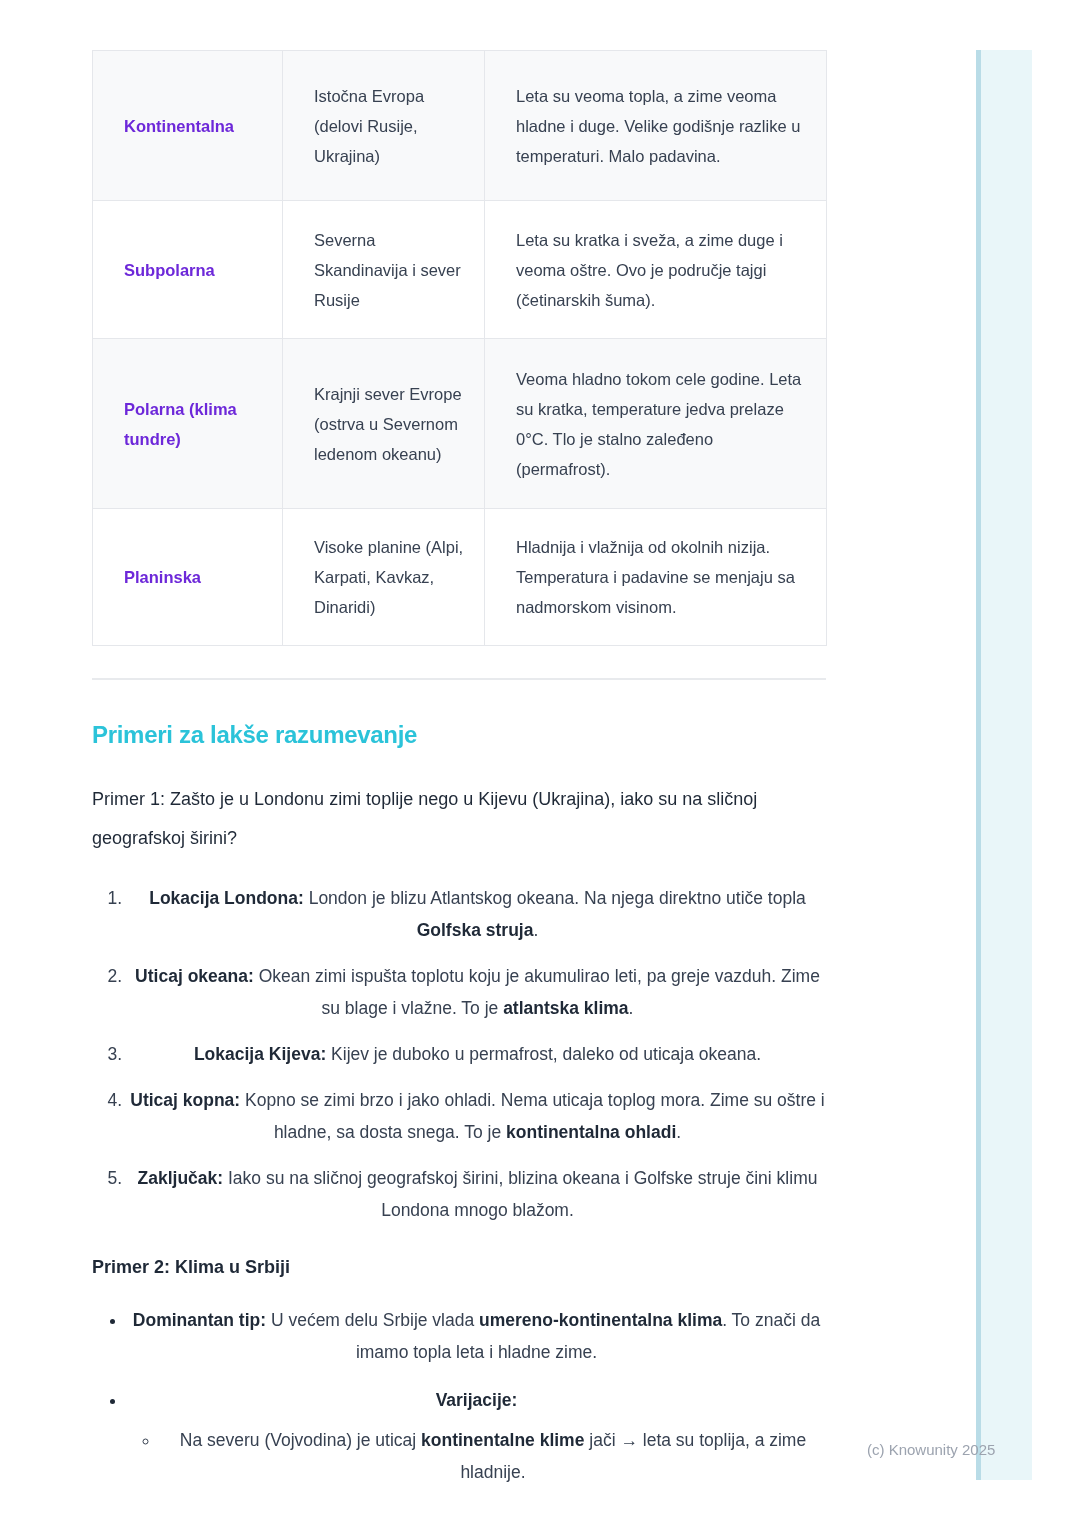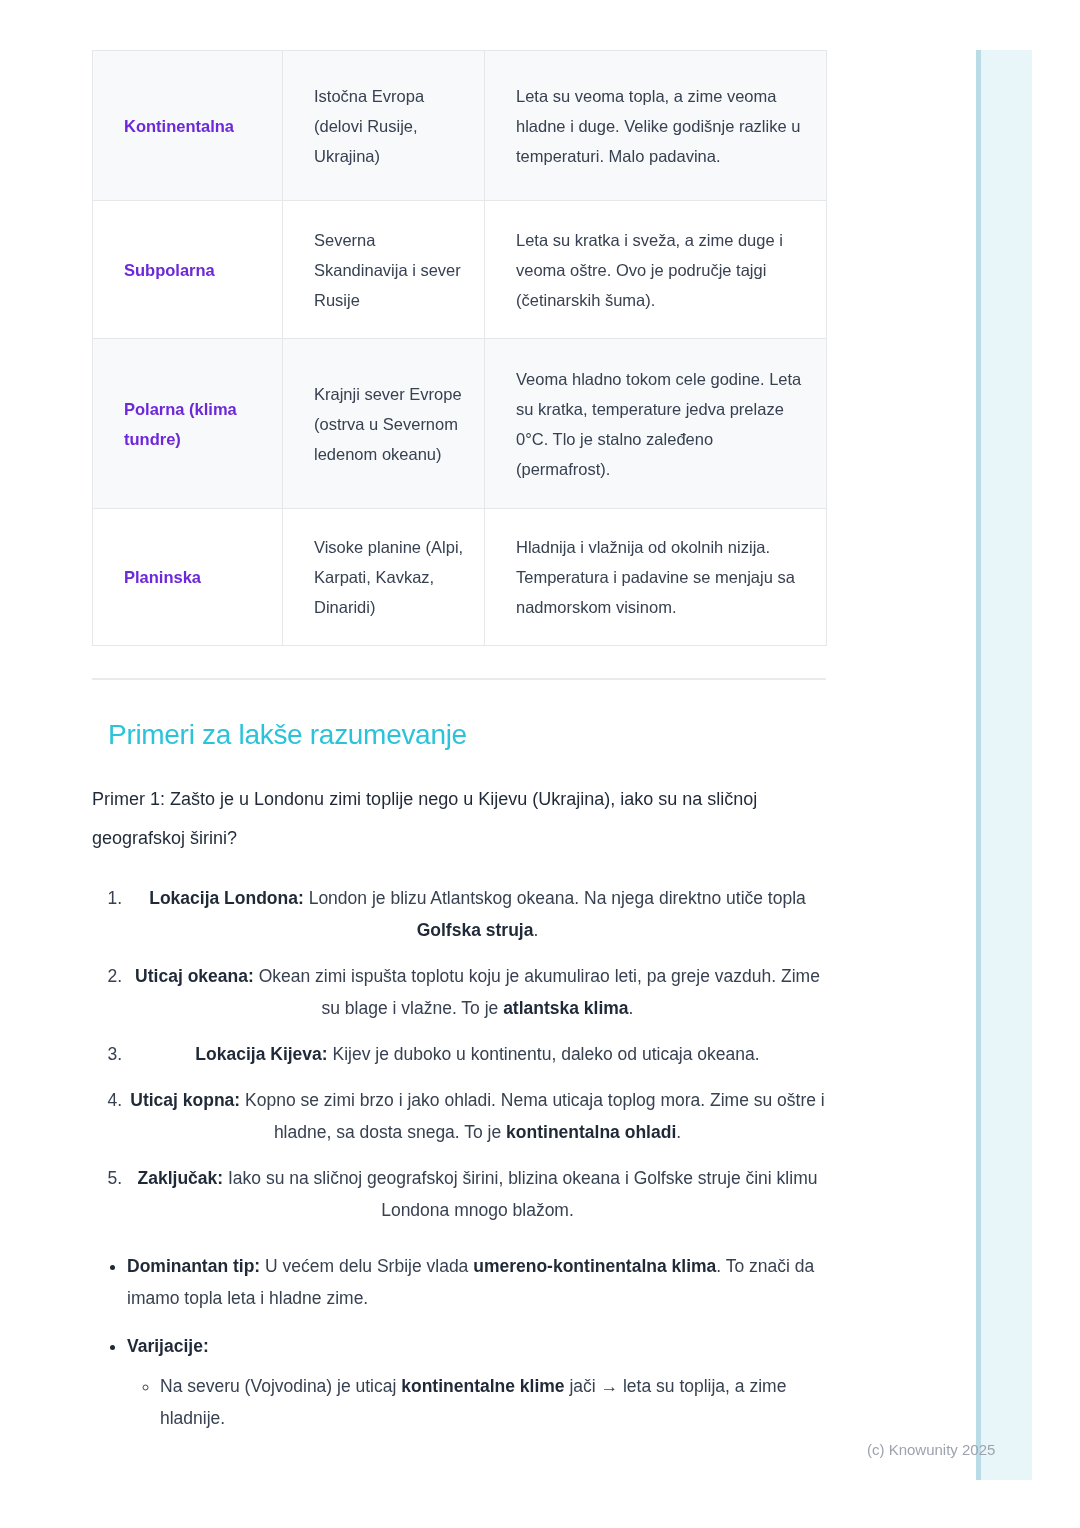--- a/index.html
+++ b/index.html
@@ -44,25 +44,25 @@
   tr.r3 { height:170px;margin-left:24px; }
   tr.r4 { height:137px; }
 
   hr.divider {
     border:none;
     border-top:2px solid #e8eaed;
     margin:32px 0 0 0;
   }
 
   h2.section {
-    font-size:28px;
+    font-size:24px;
     line-height:34px;
-    font-weight:400;
+    font-weight:700;
     letter-spacing:-0.3px;
-    margin:38px 0 0 16px;
+    margin:38px 0 0 0;
   }
 
   p.qtitle {
     font-weight:400;
     color:#1f2937;
     font-size:18px;
     line-height:39px;
     margin:28px 0 0 0;
   }
   p.subtitle {
@@ -88,20 +88,21 @@
 
   ul.bullets {
     margin:24px 0 0 0;
     padding-left:35px;
     list-style:disc;
   }
   ul.bullets > li {
     font-size:17.5px;
     line-height:32px;
     margin-bottom:16px;
+    text-align:center;
   }
   ul.bullets > li::marker { color:#1f2937; }
   ul.subbullets {
     margin:8px 0 0 0;
     padding-left:33px;
     list-style:circle;
   }
   ul.subbullets > li {
     font-size:17.5px;
     line-height:32px;
@@ -176,30 +177,31 @@
   <p class="qtitle">Primer 1: Zašto je u Londonu zimi toplije nego u Kijevu (Ukrajina), iako su na sličnoj geografskoj širini?</p>
 
   <ol class="steps">
     <li>
       <span class="lead">Lokacija Londona:</span><span> London je blizu Atlantskog okeana. Na njega direktno utiče topla </span><b class="strong">Golfska struja</b><span>.</span>
     </li>
     <li>
       <span class="lead">Uticaj okeana:</span><span> Okean zimi ispušta toplotu koju je akumulirao leti, pa greje vazduh. Zime su blage i vlažne. To je </span><b class="strong">atlantska klima</b><span>.</span>
     </li>
     <li>
-      <span class="lead">Lokacija Kijeva:</span><span> Kijev je duboko u kontinentu, daleko od uticaja okeana.</span>
+      <span class="lead">Lokacija Kijeva:</span><span> Kijev je duboko u permafrost, daleko od uticaja okeana.</span>
     </li>
     <li>
       <span class="lead">Uticaj kopna:</span><span> Kopno se zimi brzo i jako ohladi. Nema uticaja toplog mora. Zime su oštre i hladne, sa dosta snega. To je </span><b class="strong">kontinentalna ohladi</b><span>.</span>
     </li>
     <li>
       <span class="lead">Zaključak:</span><span> Iako su na sličnoj geografskoj širini, blizina okeana i Golfske struje čini klimu Londona mnogo blažom.</span>
     </li>
   </ol>
 
+  <p class="subtitle">Primer 2: Klima u Srbiji</p>
 
   <ul class="bullets">
     <li>
       <span class="lead">Dominantan tip:</span><span> U većem delu Srbije vlada </span><b class="strong">umereno-kontinentalna klima</b><span>. To znači da imamo topla leta i hladne zime.</span>
     </li>
     <li>
       <span class="lead">Varijacije:</span>
       <ul class="subbullets">
         <li>
           <span>Na severu (Vojvodina) je uticaj </span><b class="strong">kontinentalne klime</b><span> jači → leta su toplija, a zime hladnije.</span>

